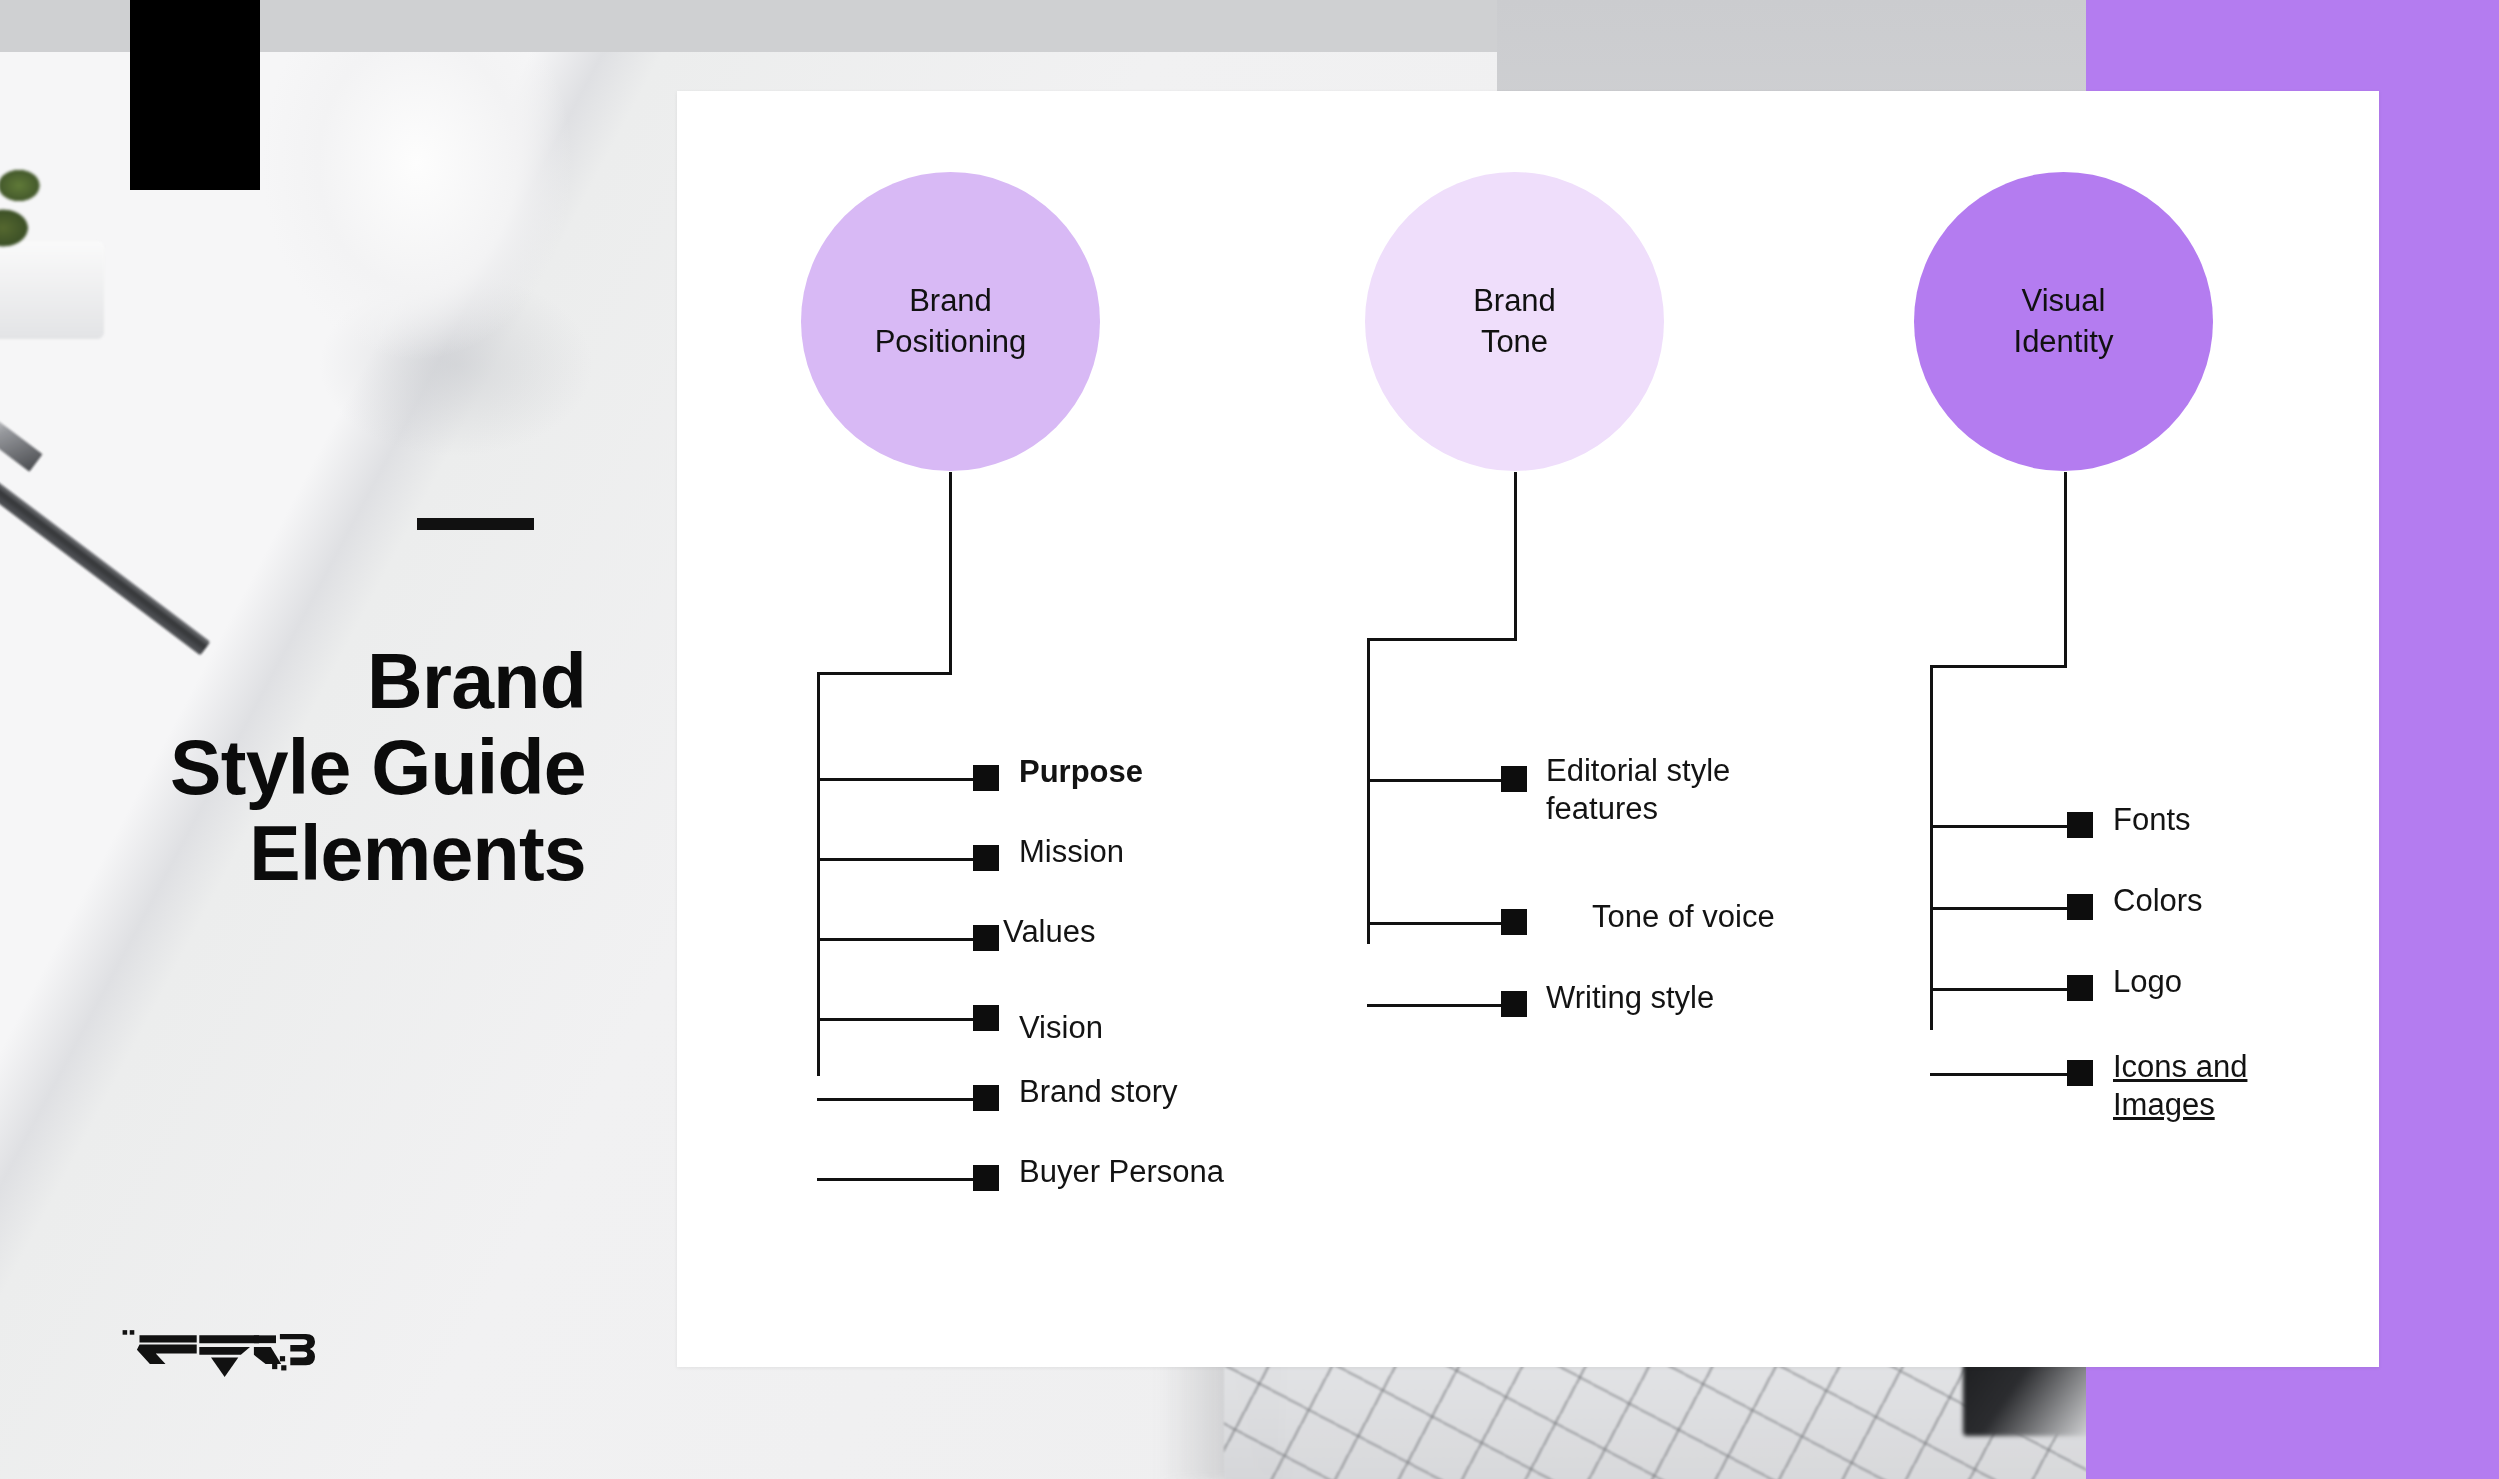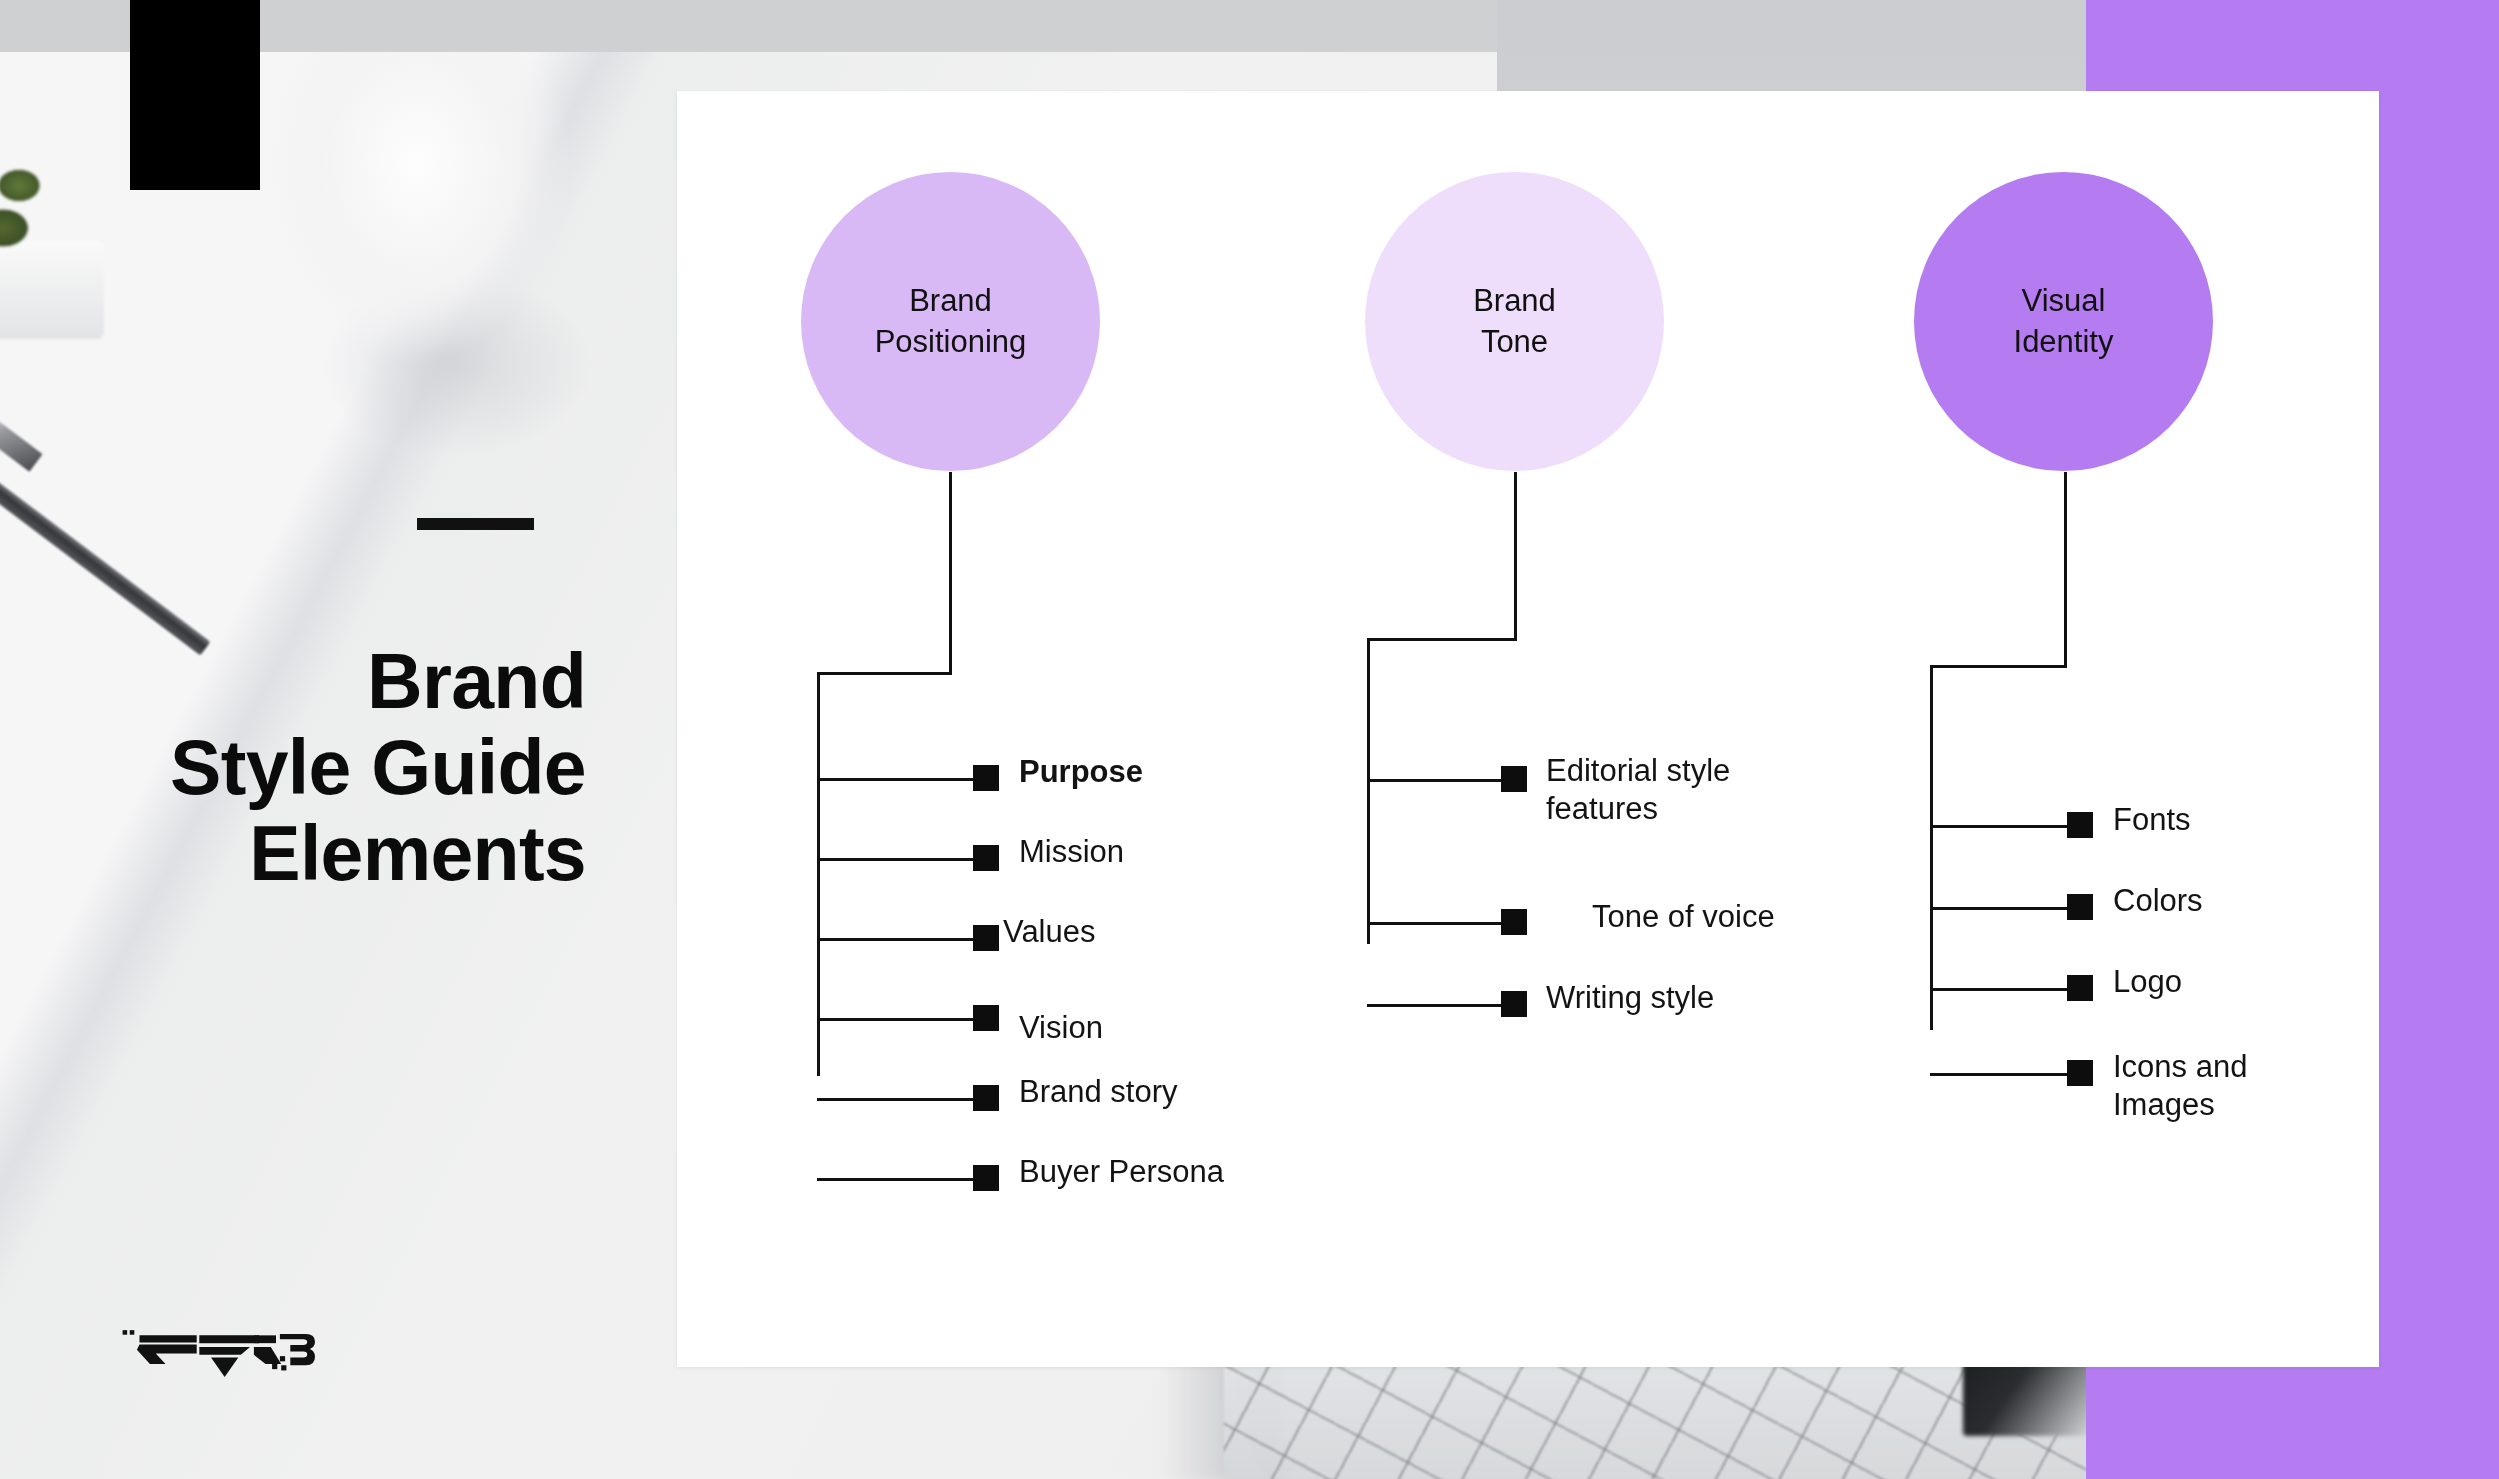--- a/index.html
+++ b/index.html
@@ -217,17 +217,17 @@
     <div class="conn-branch" style="left:133px;top:816px;width:140px;"></div>
     <div class="sq" style="left:270px;top:803px;"></div>
     <div class="lbl" style="left:316px;top:791px;text-align:right;">Colors</div>
 
     <div class="conn-branch" style="left:133px;top:897px;width:140px;"></div>
     <div class="sq" style="left:270px;top:884px;"></div>
     <div class="lbl" style="left:316px;top:872px;">Logo</div>
 
     <div class="conn-branch" style="left:133px;top:982px;width:140px;"></div>
     <div class="sq" style="left:270px;top:969px;"></div>
-    <div class="lbl" style="left:316px;top:957px;width:195px;">Icons and Images</div>
+    <div class="lbl" style="left:316px;top:957px;width:195px;text-decoration:underline;">Icons and Images</div>
   </div>
 
 </div>
 
 
 </body></html>

